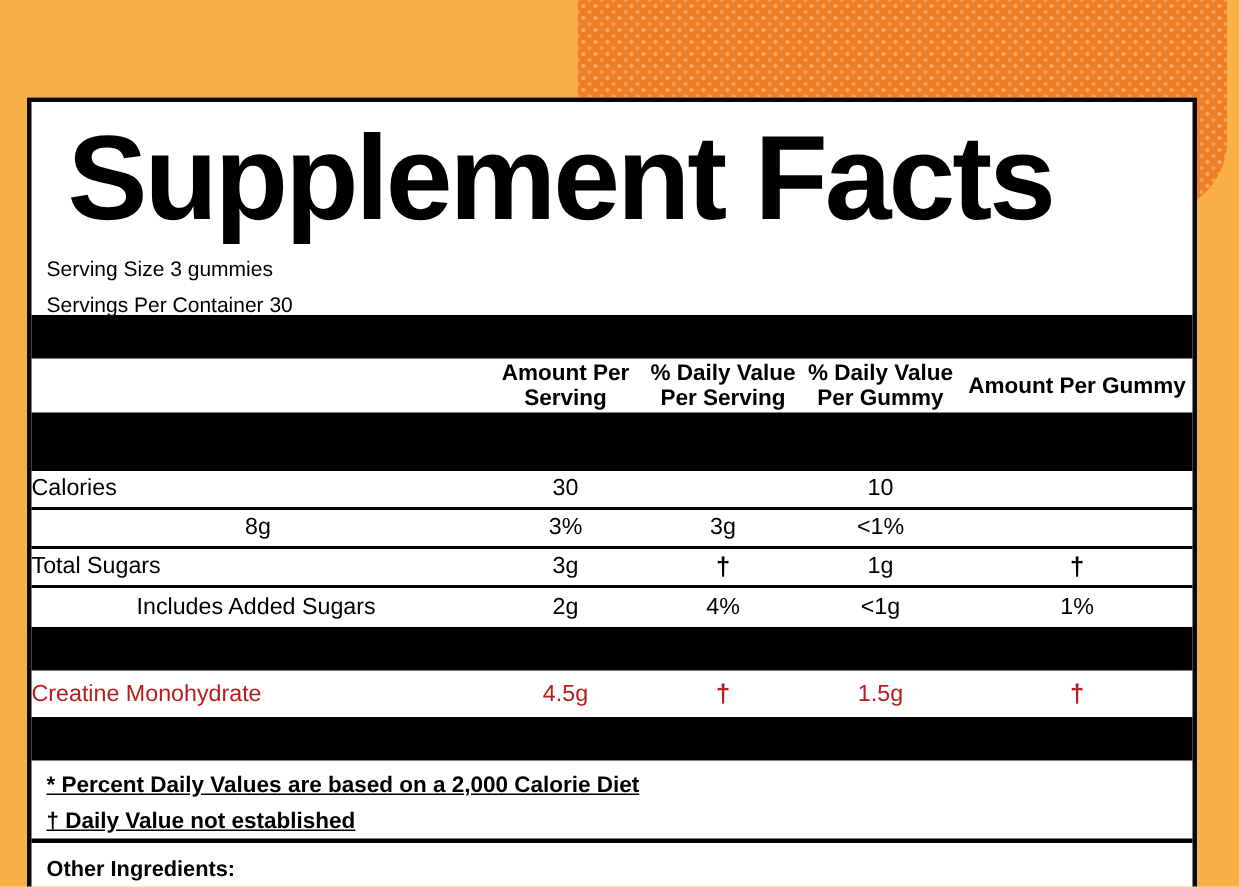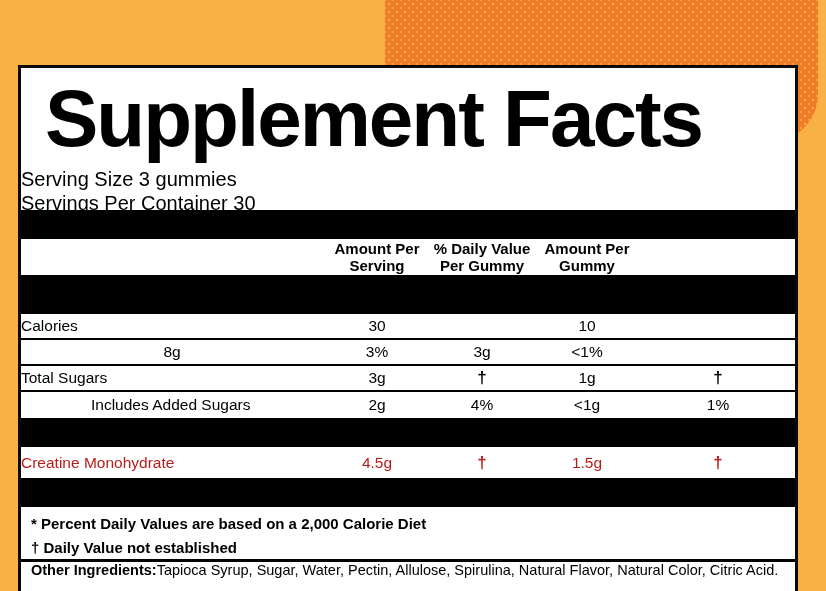--- a/index.html
+++ b/index.html
@@ -37,21 +37,21 @@
   .title-block { height: 142px; }
   .title {
     font-size: 80px;
     font-weight: bold;
     letter-spacing: -2px;
     line-height: 86px;
     padding: 8px 0 0 24px;
     color: #000;
     white-space: nowrap;
   }
-  .serving-line { font-size: 20px; line-height: 24px; color:#000; }
+  .serving-line { font-size: 14px; line-height: 24px; padding-left: 10px; color:#000; }
   .serving-line.first { padding-top: 5px; }
 
   .bar { background: #000; width: 100%; }
   .bar-1 { height: 29px; }
   .bar-2 { height: 39px; }
   .bar-3 { height: 29px; }
   .bar-4 { height: 29px; }
 
   .grid {
     display: grid;
@@ -68,24 +68,24 @@
   }
   .fact-row { height: 26px; border-bottom: 2px solid #000; font-size: 15.5px; color:#000; }
   .fact-row.last { border-bottom: none; }
   .creatine-row { height: 31px; border-bottom: none; font-size: 15.5px; color:#b91c1c; }
   .row-name { text-align: left; }
   .row-name.indent { padding-left: 70px; }
   .val { text-align: center; }
   .val.dagger { font-weight: bold; font-size: 17px; }
 
   .footnotes { height: 55px; border-bottom: 3px solid #000; padding: 5px 0 0 10px; }
-  .footnote { font-size: 15px; font-weight: bold; line-height: 24px; color:#000; }
+  .footnote { font-size: 15px; font-weight: bold; line-height: 24px; color:#000;text-decoration:underline; }
   .other-row {
     height: 26px;
-    display: flex; align-items: flex-start;
+    display: flex; align-items: flex-end;
     padding-left: 10px;
     font-size: 14.5px; color:#000;
     white-space: nowrap;
   }
   .other-label { font-weight: bold; }
   .other-text { font-weight: normal; }
 </style>
 </head>
 <body>
 
@@ -99,20 +99,21 @@
       <div class="title">Supplement Facts</div>
       <div class="serving-line first">Serving Size 3 gummies</div>
       <div class="serving-line">Servings Per Container 30</div>
     </div>
 
     <div class="bar bar-1"></div>
 
     <div class="grid header-row">
       <div class="header-cell"></div>
       <div class="header-cell">Amount Per Serving</div>
+      <div class="header-cell">% Daily Value Per Serving</div>
       <div class="header-cell">% Daily Value Per Gummy</div>
       <div class="header-cell">Amount Per Gummy</div>
     </div>
 
     <div class="bar bar-2"></div>
 
     <div class="grid fact-row">
       <div class="row-name">Calories</div>
       <div class="val">30</div>
       <div class="val"></div>
@@ -155,17 +156,16 @@
 
     <div class="bar bar-4"></div>
 
     <div class="footnotes">
       <div class="footnote">* Percent Daily Values are based on a 2,000 Calorie Diet</div>
       <div class="footnote">† Daily Value not established</div>
     </div>
 
     <div class="other-row">
       <span class="other-label">Other Ingredients:</span>
-        <span class="other-text"> Tapioca Syrup, Sugar, Water, Pectin, Allulose, Spirulina, Natural Flavor, Natural Color, Citric Acid.</span>
     </div>
 
   </div>
 </div>
 
 </body></html>

